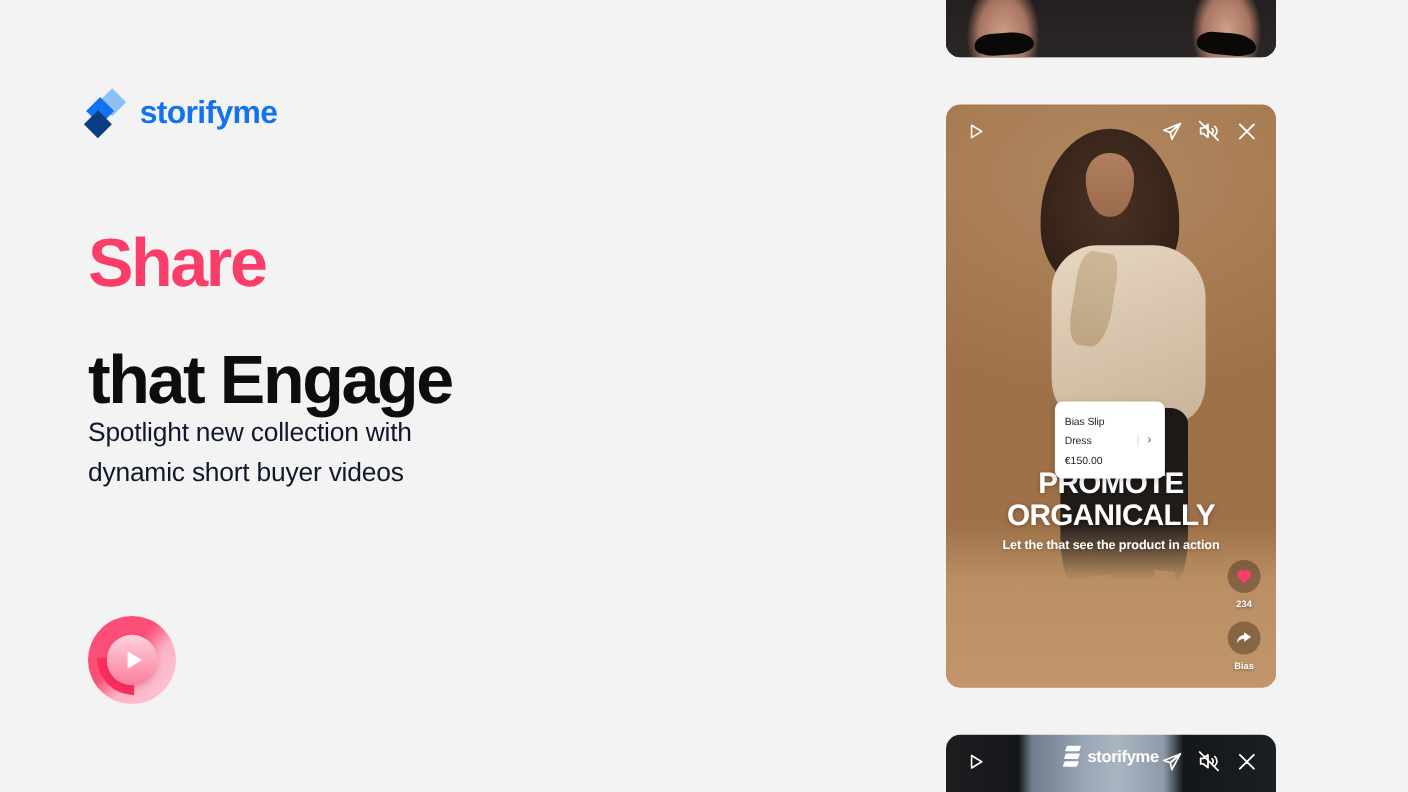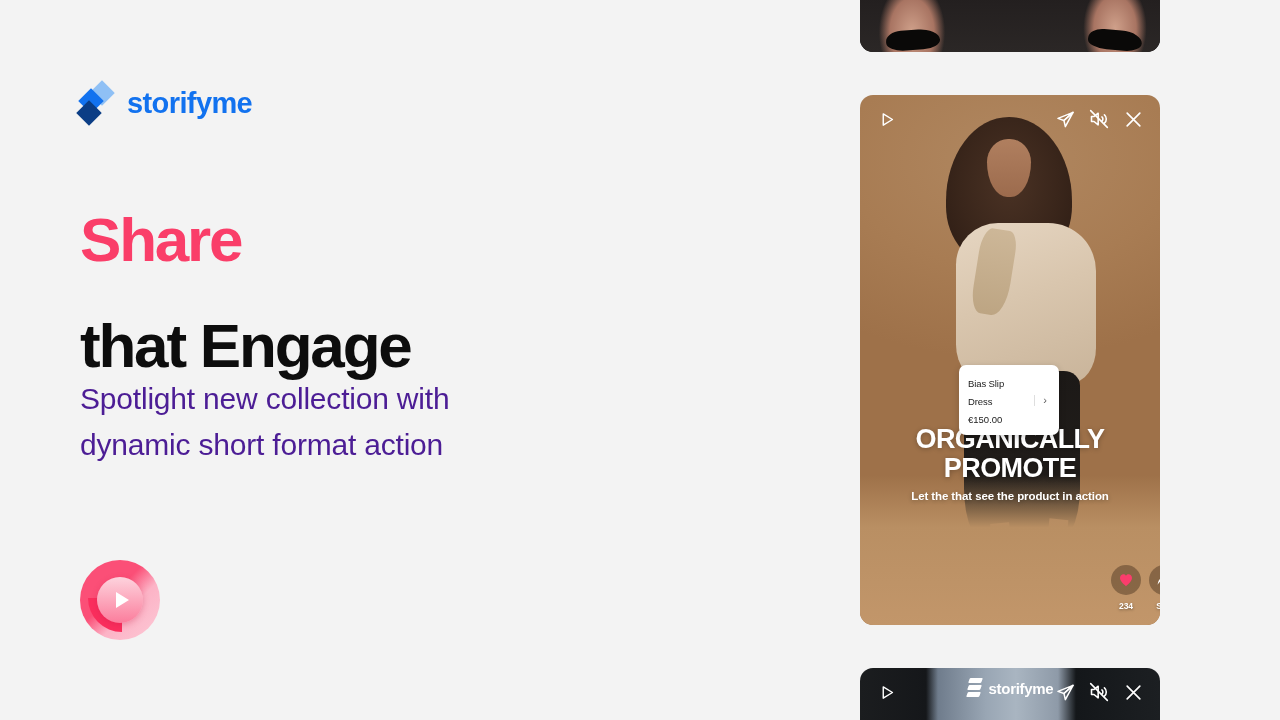--- a/index.html
+++ b/index.html
@@ -64,23 +64,23 @@
     line-height: 1.13;
   }
   .headline .l1 { color: #fa3e69; display: block; }
   .headline .l2 { color: #0d0d0d; display: block; margin-top: 36px; }
 
   
   .subtitle {
     position: absolute;
     left: 80px; top: 376px;
     width: 430px;
-    font-size: 30px;
+    font-size: 24px;
     font-weight: normal;
-    color: #4c1d95;
+    color: #0f172a;
     line-height: 1.52;
     letter-spacing: -0.2px;
   }
   .subtitle span { display: block; }
 
   
   .play-badge {
     position: absolute;
     left: 80px; top: 560px;
     width: 80px; height: 80px;
@@ -317,21 +317,21 @@
     text-shadow: 0 1px 4px rgba(0,0,0,.30);
   }
 
   
   .action-rail {
     position: absolute;
     right: 9px; bottom: 12px;
     width: 40px;
     z-index: 7;
     display: flex;
-    flex-direction: row;
+    flex-direction: column;
     align-items: center;
     gap: 8px;
   }
   .action-item { text-align: center; }
   .action-circle {
     width: 30px; height: 30px;
     border-radius: 50%;
     background: rgba(60,40,24,.42);
     display: flex;
     align-items: center;
@@ -398,21 +398,21 @@
     <span class="brand-name">storifyme</span>
   </div>
 
   <h1 class="headline">
     <span class="l1">Share</span>
     <span class="l2">that Engage</span>
   </h1>
 
   <p class="subtitle">
     <span>Spotlight new collection with</span>
-    <span>dynamic short format action</span>
+    <span>dynamic short buyer videos</span>
   </p>
 
   <div class="play-badge">
     <span class="play-badge-inner">
       <span class="tri-solid"></span>
     </span>
   </div>
 
 </div>
 
@@ -475,42 +475,42 @@
       <span class="product-text">
         <span class="product-name">Bias Slip</span>
         <span class="product-name">Dress</span>
         <span class="product-price">€150.00</span>
       </span>
       <span class="product-chevron">›</span>
     </div>
 
     <div class="story-overlay">
       <div class="big">
+        <span>PROMOTE</span>
         <span>ORGANICALLY</span>
-        <span>PROMOTE</span>
       </div>
       <div class="small">Let the that see the product in action</div>
     </div>
 
     <div class="action-rail">
       <div class="action-item">
         <span class="action-circle">
           <svg width="16" height="16" viewBox="0 0 24 24" fill="#fb3d6c">
             <path d="M12 21 C12 21 3 14.6 3 8.9 C3 5.6 5.5 3.4 8.2 3.4 C10 3.4 11.3 4.4 12 5.6 C12.7 4.4 14 3.4 15.8 3.4 C18.5 3.4 21 5.6 21 8.9 C21 14.6 12 21 12 21 Z"></path>
           </svg>
         </span>
         <span class="action-label">234</span>
       </div>
       <div class="action-item">
         <span class="action-circle">
           <svg width="16" height="16" viewBox="0 0 24 24" fill="#ffffff">
             <path d="M12 4 L12 8 C6 8.5 3 12.5 2.5 19 C5 14.5 8 13 12 13 L12 17 L21.5 10.5 Z"></path>
           </svg>
         </span>
-        <span class="action-label">Slip</span>
+        <span class="action-label">Bias</span>
       </div>
     </div>
 
   </div>
 
   <div class="card card-bottom">
     <div class="story-bar">
       <span class="icon-btn first">
         <svg width="17" height="17" viewBox="0 0 24 24" fill="none" stroke="#ffffff" stroke-width="2" stroke-linejoin="round" stroke-linecap="round">
           <path d="M6 4 L19 12 L6 20 Z"></path>

